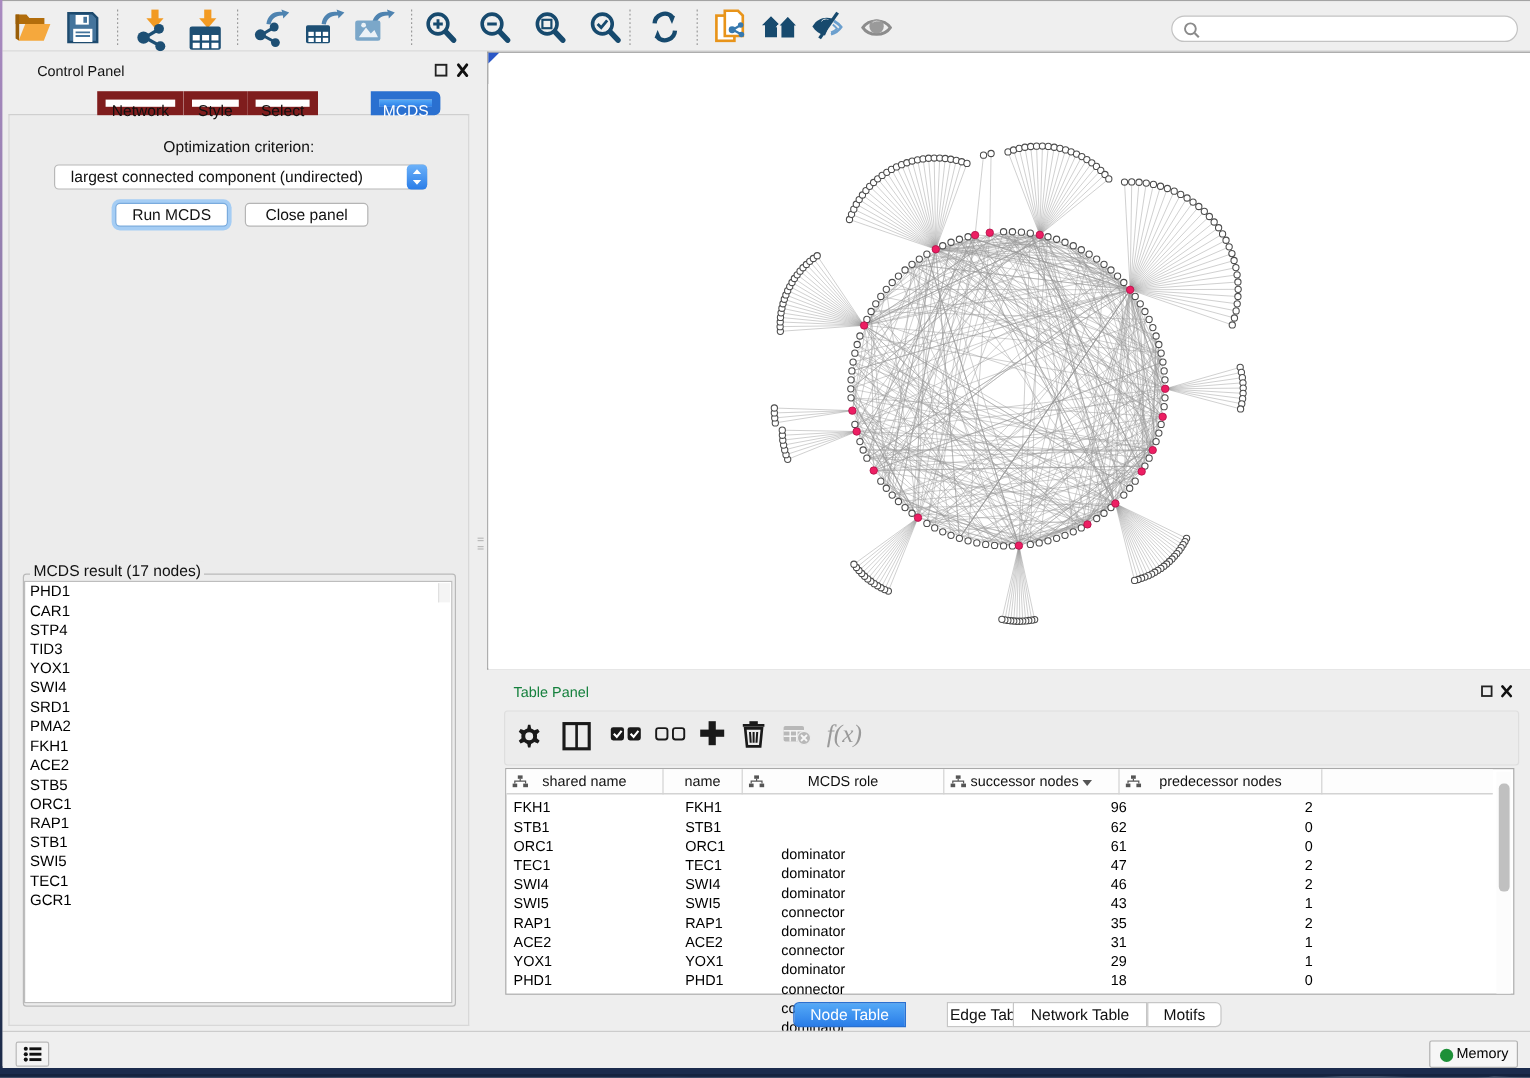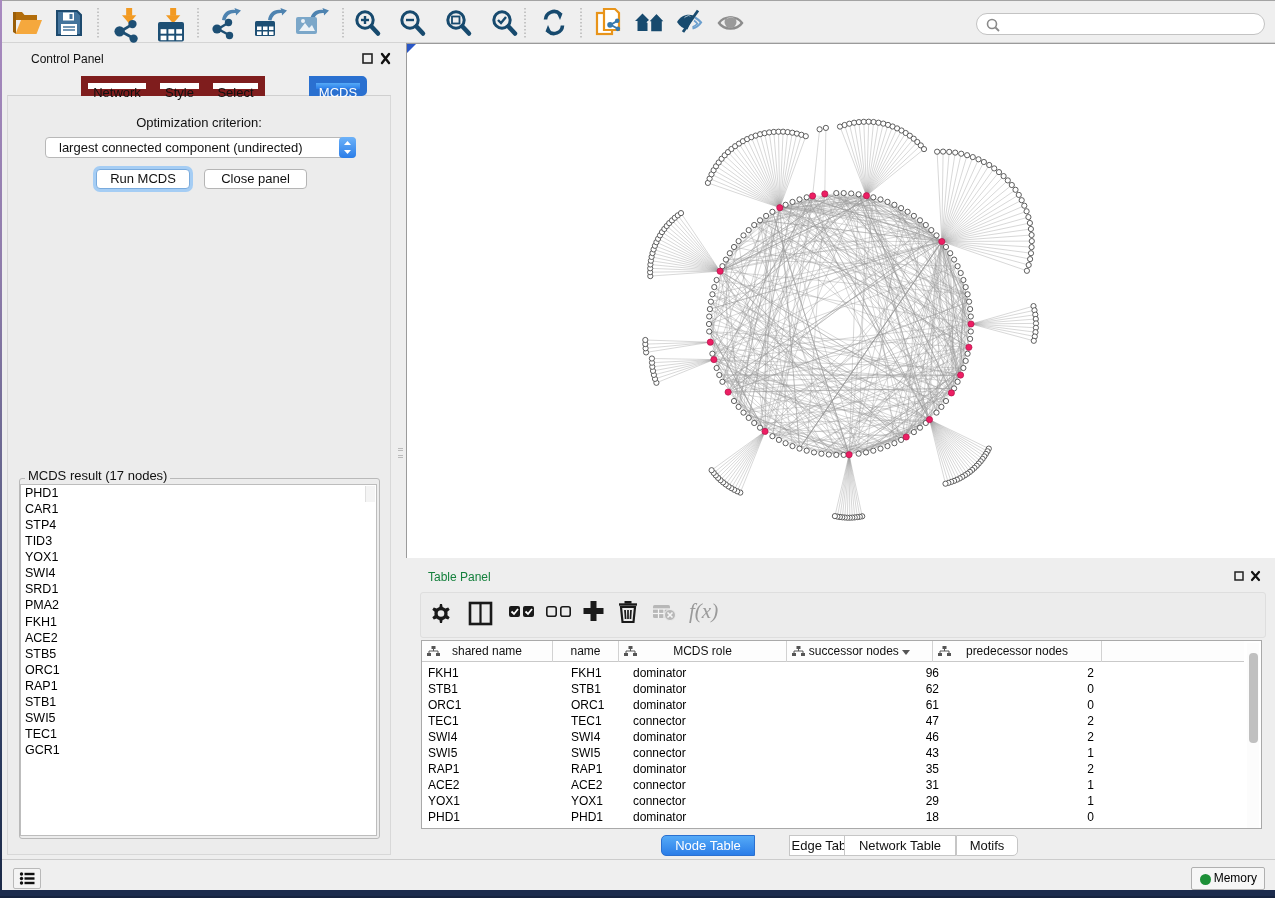--- a/index.html
+++ b/index.html
@@ -49,21 +49,21 @@
 
 #tp { position:absolute; left:406px; top:561px; width:869px; height:297px; background:#eeeeee; }
 #tp-title { position:absolute; left:22px; top:8px; font-size:12px; color:#15803d; }
 #tp-tools { position:absolute; left:14px; top:30px; width:846px; height:46px; background:#ececec; border:1px solid #dedede; border-radius:3px; }
 #tbl { position:absolute; left:15px; top:78px; width:841px; height:189px; background:#fff; border:1px solid #a9a9a9; }
 #thead { position:absolute; left:0; top:0; height:21px; width:822px; background:#fdfdfd; border-bottom:1px solid #c9c9c9; font-size:12px; color:#111; }
 .th { position:absolute; top:0; height:21px; border-right:1px solid #d2d2d2; text-align:center; line-height:21px; }
 .th svg { position:absolute; left:5px; top:5px; }
 .trow { position:absolute; font-size:12px; color:#000; height:16px; line-height:16px; width:100%; }
 .trow span { position:absolute; }
-.c1 { left:6px; } .c2 { left:149px; } .c3 { left:211px; }
+.c1 { left:6px; } .c2 { left:149px; } .c3 { left:229px;margin-top:39px; }
 .c4 { left:440px; width:77px; text-align:right; } .c5 { left:595px; width:77px; text-align:right; }
 #tbl-sb { position:absolute; right:2px; top:2px; width:12px; height:185px; background:#fcfcfc; }
 #tbl-thumb { position:absolute; right:3px; top:12px; width:9px; height:90px; background:#c0c0c0; border-radius:4px; }
 #tp-tabs { position:absolute; left:0; top:273px; width:100%; height:21px; font-size:13px; }
 .btab { position:absolute; top:0; height:21px; background:#fff; border:1px solid #c6c6c6; text-align:center; line-height:20px; color:#111; }
 .btab.sel { background:linear-gradient(#55aaf7,#2a7de8); color:#fff; border-color:#2a70d0; }
 
 
 #status { position:absolute; left:2px; top:858px; width:1273px; height:32px; background:#efefef; border-top:1px solid #cccccc; }
 #listbtn { position:absolute; left:11px; top:8px; width:28px; height:21px; background:#f4f4f4; border:1px solid #b9b9b9; border-radius:2px; }

